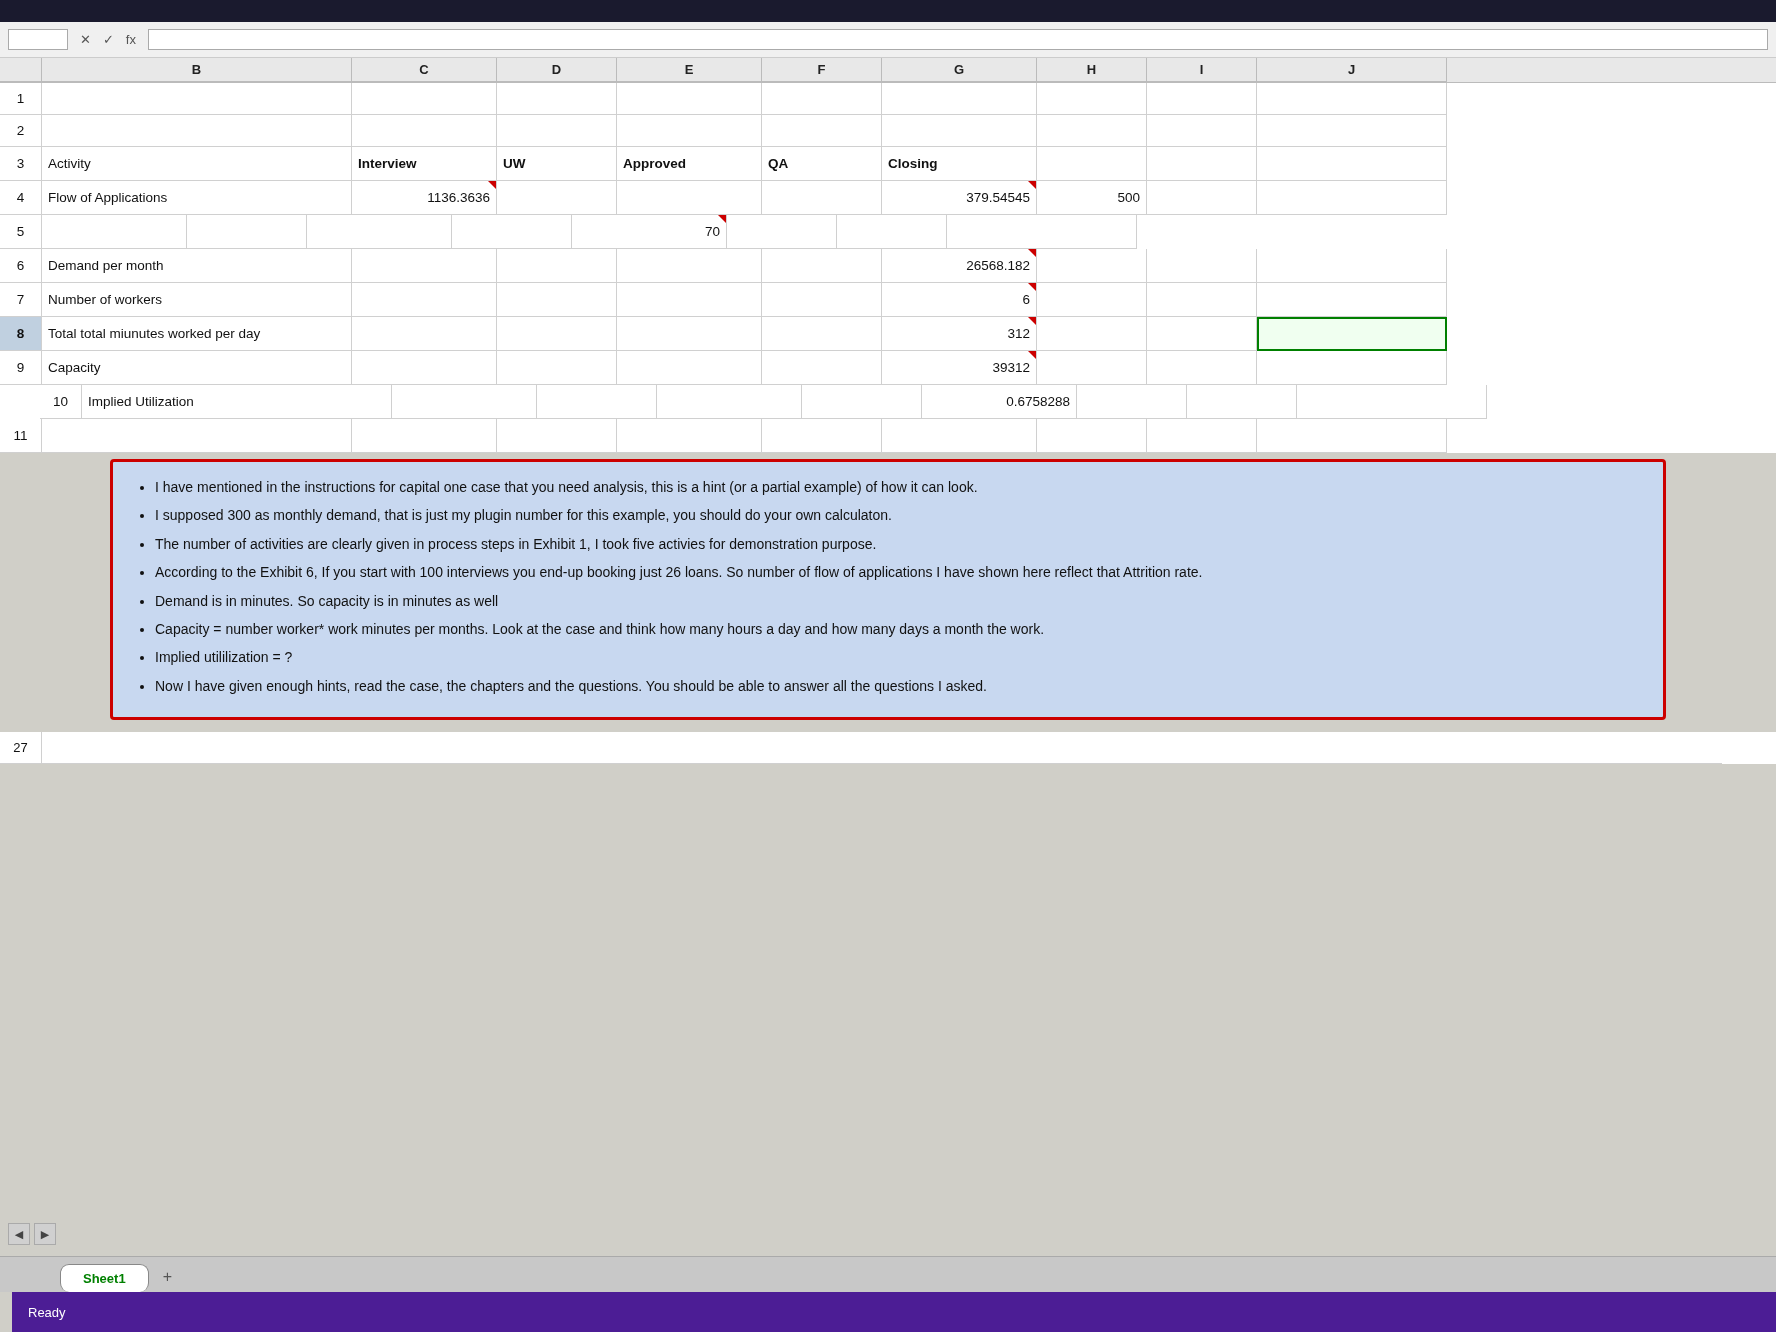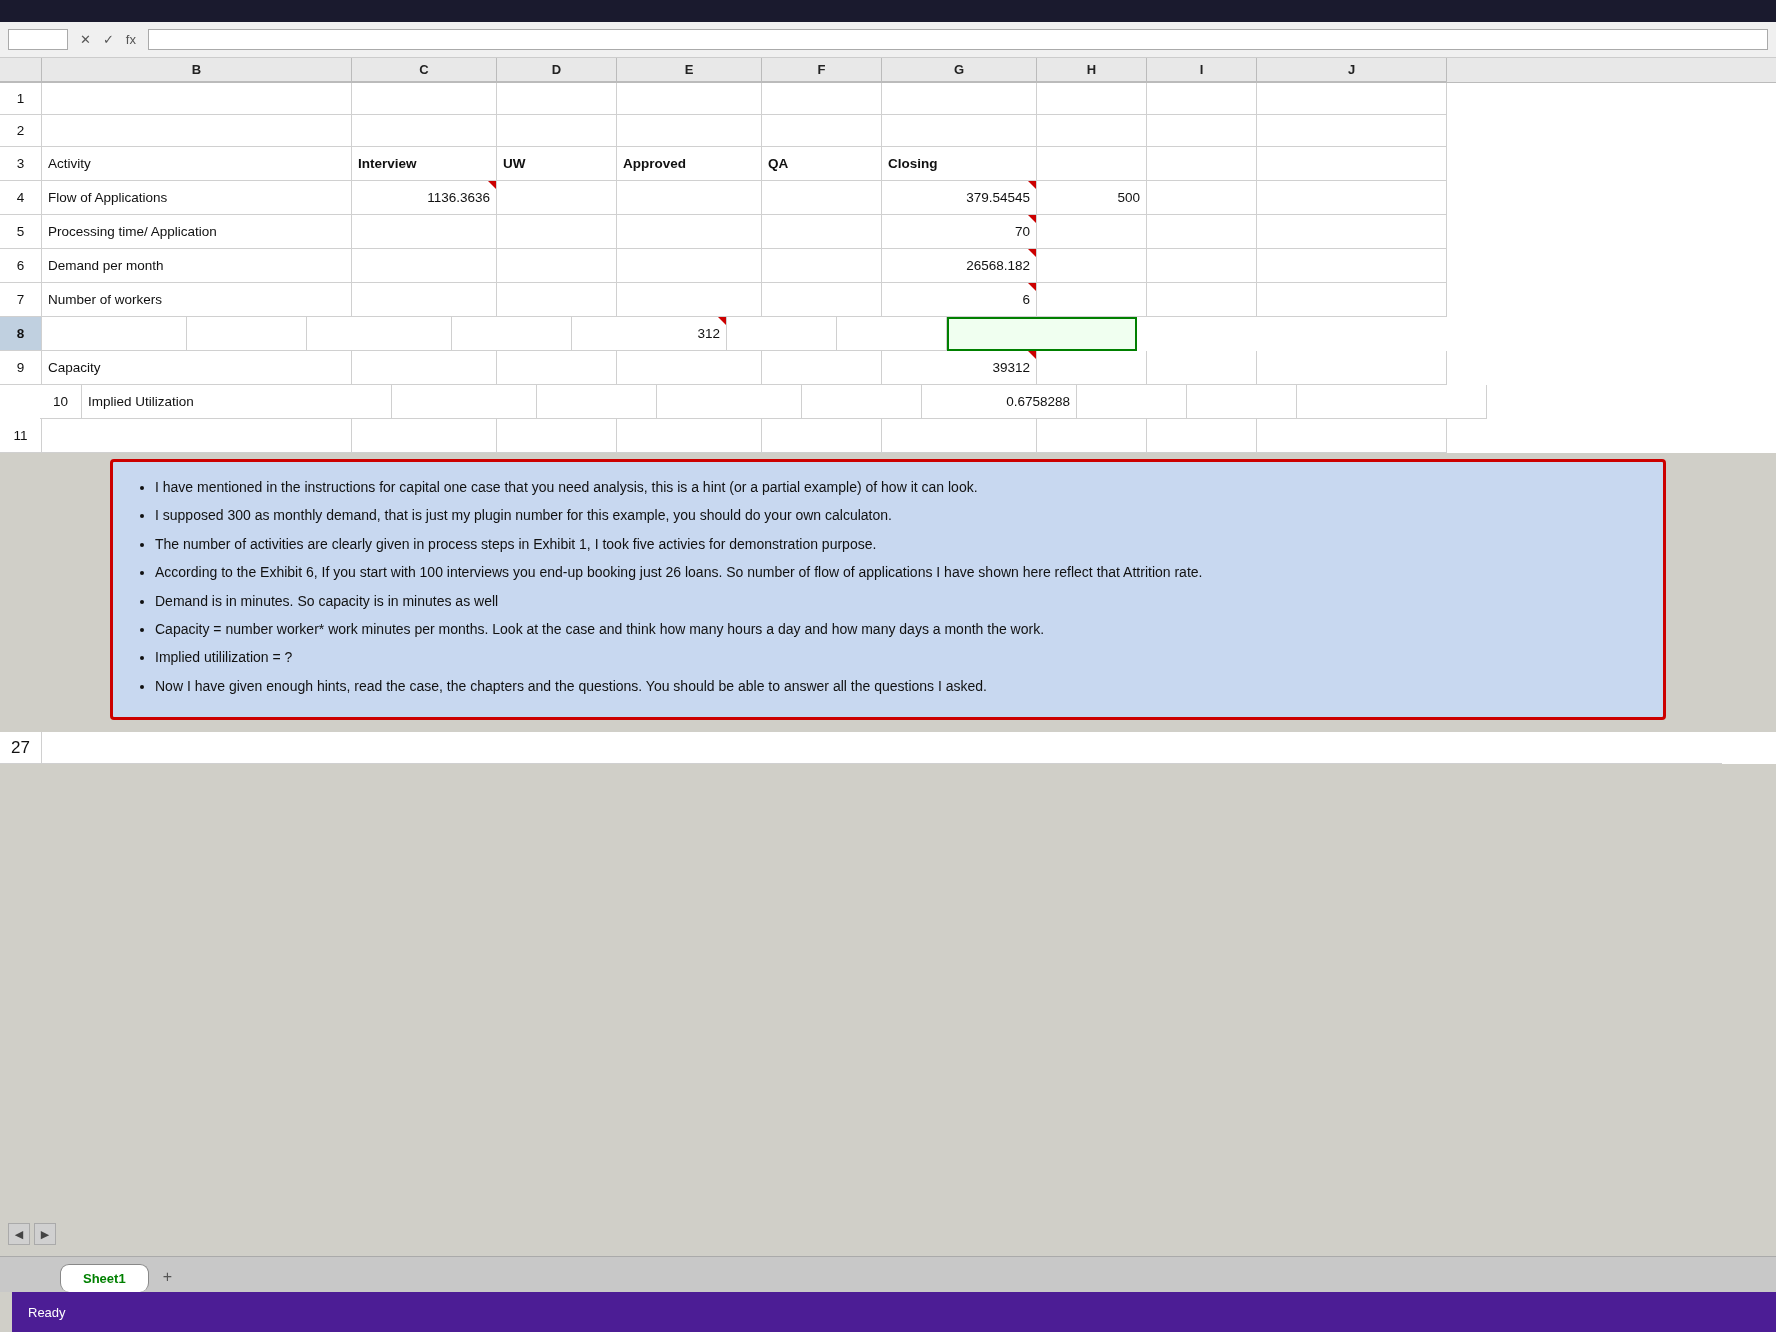--- a/index.html
+++ b/index.html
@@ -328,21 +328,20 @@
     <div class="cell col-e"></div>
     <div class="cell col-f"></div>
     <div class="cell col-g red-triangle right">379.54545</div>
     <div class="cell col-h right">500</div>
     <div class="cell col-i"></div>
     <div class="cell col-j"></div>
   </div>
 
   <div class="sheet-row" style="height:34px;">
     <div class="row-num-cell cell">5</div>
-    <div class="cell col-b">Processing time/ Application</div>
     <div class="cell col-c"></div>
     <div class="cell col-d"></div>
     <div class="cell col-e"></div>
     <div class="cell col-f"></div>
     <div class="cell col-g red-triangle right">70</div>
     <div class="cell col-h"></div>
     <div class="cell col-i"></div>
     <div class="cell col-j"></div>
   </div>
 
@@ -367,20 +366,21 @@
     <div class="cell col-e"></div>
     <div class="cell col-f"></div>
     <div class="cell col-g red-triangle right">6</div>
     <div class="cell col-h"></div>
     <div class="cell col-i"></div>
     <div class="cell col-j"></div>
   </div>
 
   <div class="sheet-row" style="height:34px;">
     <div class="row-num-cell cell active-row-num">8</div>
+    <div class="cell col-b">Total total miunutes worked per day</div>
     <div class="cell col-c"></div>
     <div class="cell col-d"></div>
     <div class="cell col-e"></div>
     <div class="cell col-f"></div>
     <div class="cell col-g red-triangle right">312</div>
     <div class="cell col-h"></div>
     <div class="cell col-i"></div>
     <div class="cell col-j selected-cell"></div>
   </div>
 
@@ -433,21 +433,21 @@
     <li>According to the Exhibit 6, If you start with 100 interviews you end-up booking just 26 loans. So number of flow of applications I have shown here reflect that Attrition rate.</li>
     <li>Demand is in minutes. So capacity is in minutes as well</li>
     <li>Capacity = number worker* work minutes per months. Look at the case and think how many hours a day and how many days a month the work.</li>
     <li>Implied utililization = ?</li>
     <li>Now I have given enough hints, read the case, the chapters and the questions. You should be able to answer all the questions I asked.</li>
   </ul>
 </div>
 
 <div style="margin-top: 8px; background: white;">
   <div class="sheet-row">
-    <div class="row-num-cell cell" style="font-size:17px;">27</div>
+    <div class="row-num-cell cell" style="font-size:13px;">27</div>
     <div class="cell col-b" style="width:1680px; border-right:none;"></div>
   </div>
 </div>
 
 <div id="sheet-tabs-bar">
   <div id="sheet-nav">
     <div class="nav-btn">◀</div>
     <div class="nav-btn">▶</div>
   </div>
   <div class="sheet-tab active">Sheet1</div>

